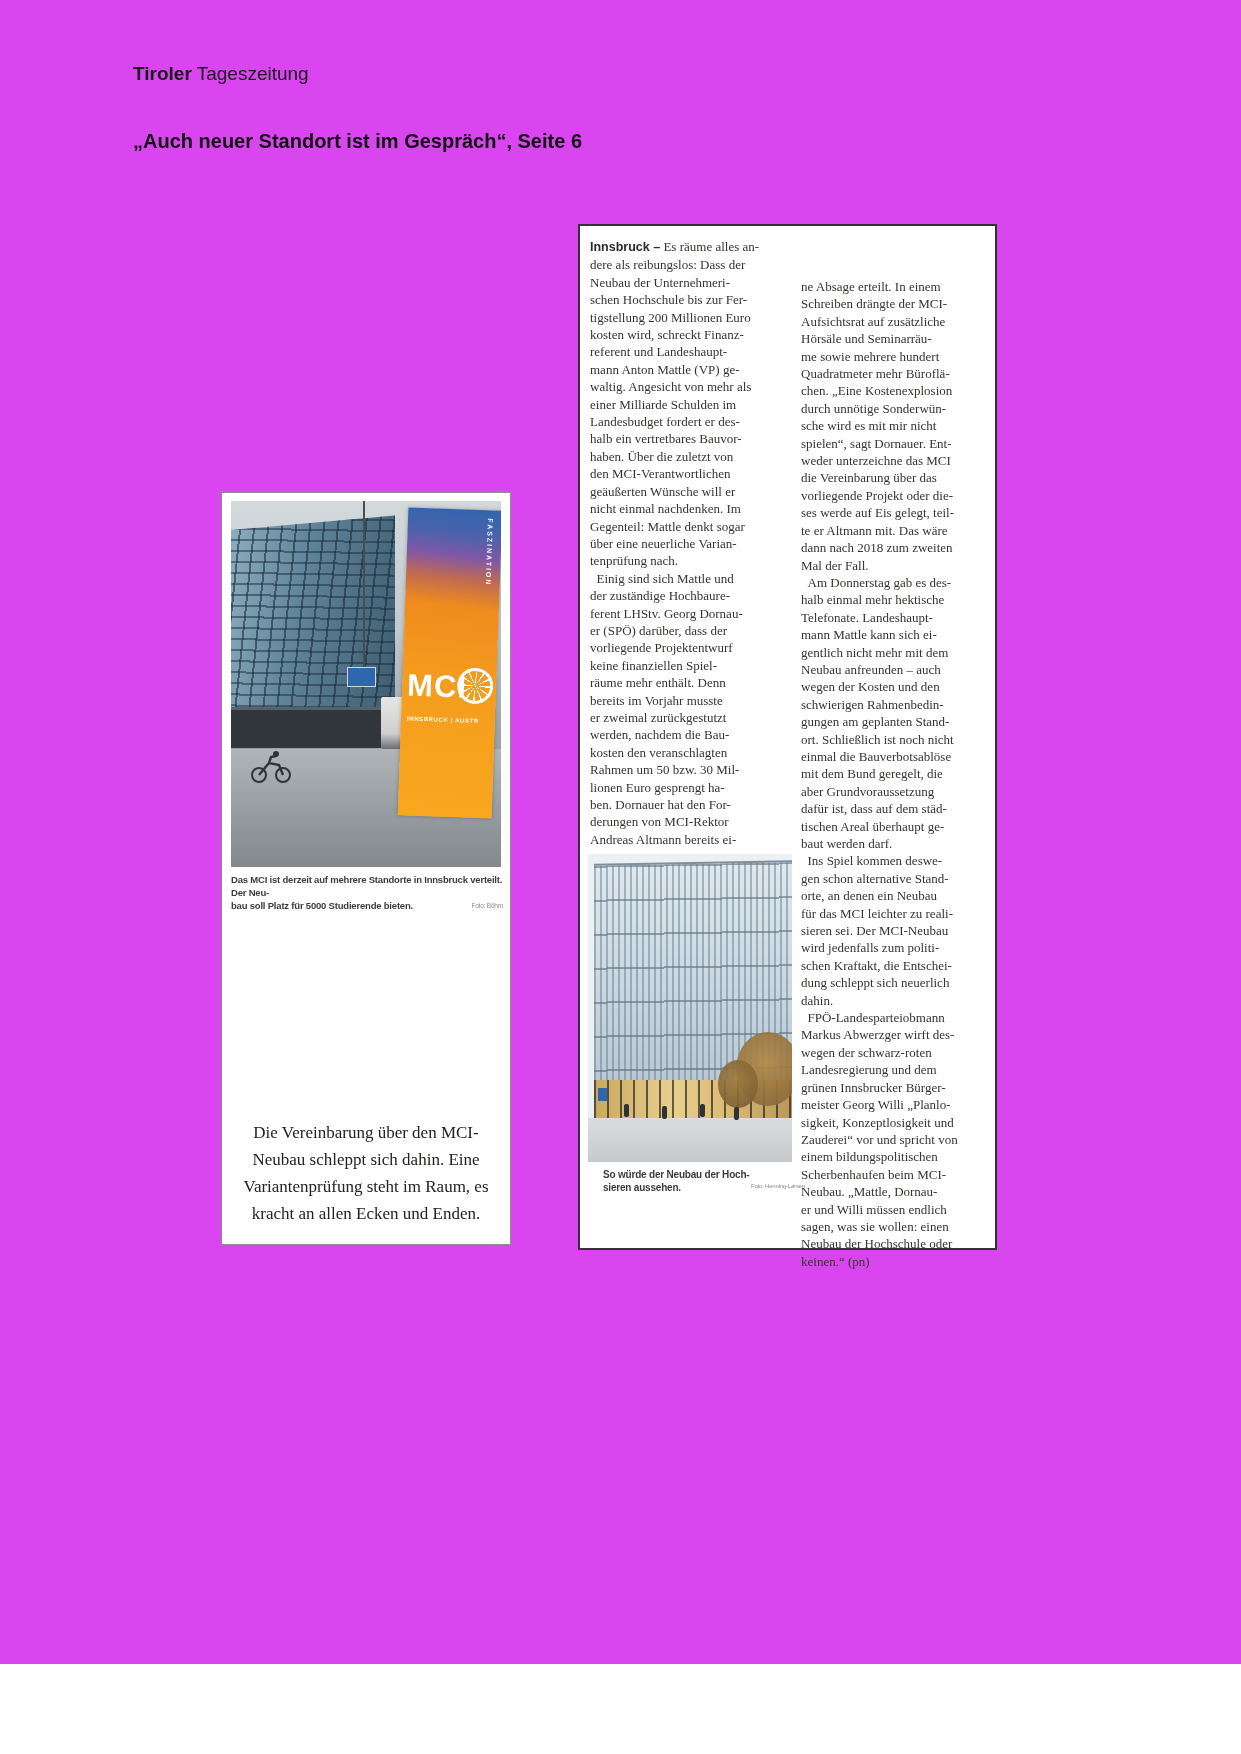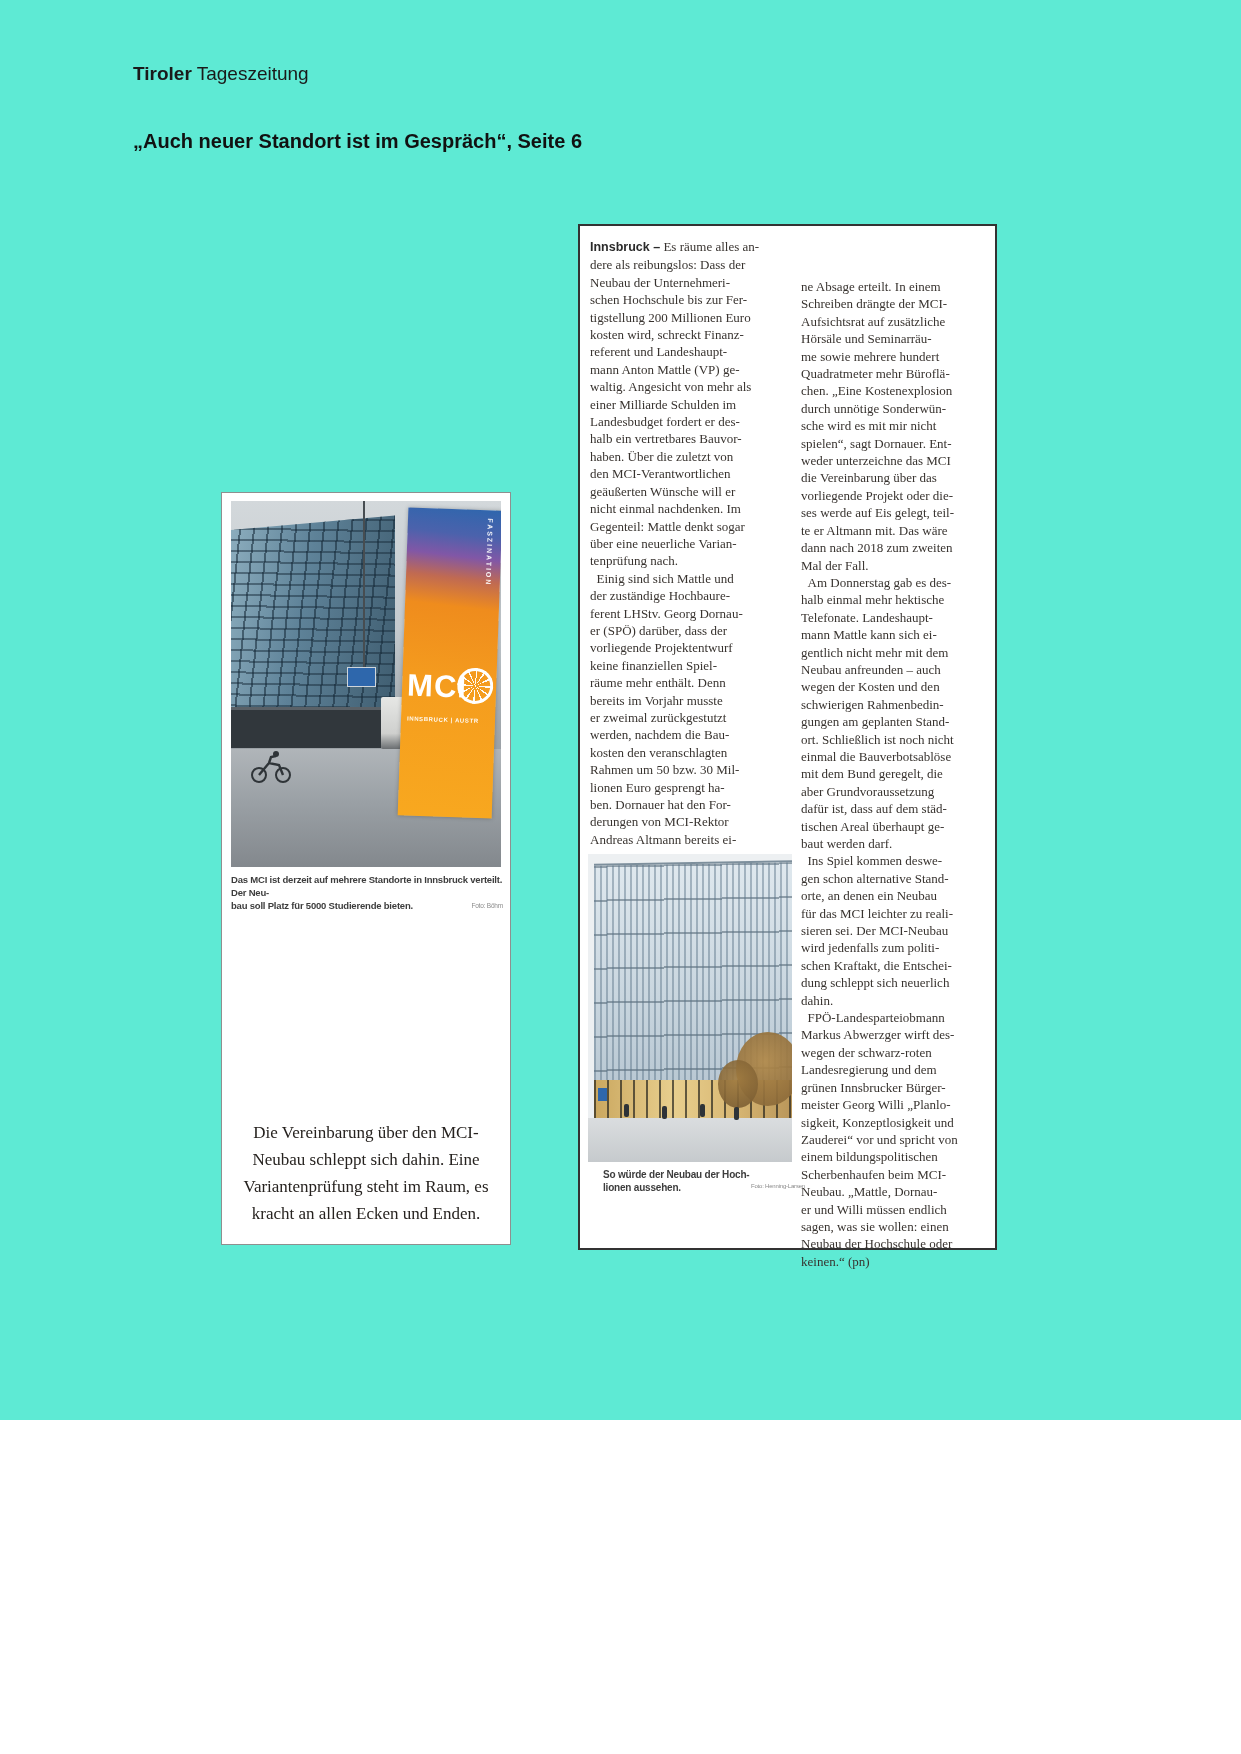--- a/index.html
+++ b/index.html
@@ -1,16 +1,16 @@
 <!DOCTYPE html>
 <html lang="de"><head>
 <meta charset="utf-8">
 <style>
   html,body{margin:0;padding:0;background:#ffffff;}
-  .page{position:relative;width:1241px;height:1420px;background:#5eead4;overflow:hidden;
+  .page{position:relative;width:1241px;height:1664px;background:#d946ef;overflow:hidden;
         font-family:"Liberation Sans",sans-serif;color:#111;}
 
   
   .masthead{position:absolute;left:133px;top:63px;font-size:19px;color:#1a1a1a;}
   .masthead .bold{font-weight:700;}
   .doc-title{position:absolute;left:133px;top:130px;font-size:20px;font-weight:700;color:#111;}
 
   
   .left-block{position:absolute;left:221px;top:492px;width:290px;height:753px;
               border:1px solid #8f8f8f;background:#fff;box-sizing:border-box;}
@@ -184,21 +184,21 @@
       <div class="p2-tree2"></div>
       <div class="p2-person" style="left:36px;top:250px;"></div>
       <div class="p2-person" style="left:74px;top:252px;"></div>
       <div class="p2-person" style="left:112px;top:250px;"></div>
       <div class="p2-person" style="left:146px;top:253px;"></div>
       <div class="p2-sign"></div>
     </div>
 
     <div class="photo2-caption">
       <div>So würde der Neubau der Hoch-</div>
-      <div>lionen aussehen.</div>
+      <div>sieren aussehen.</div>
       <span class="photo2-credit">Foto: Henning-Larsen</span>
     </div>
 
     <div class="col col2">ne Absage erteilt. In einem
 Schreiben drängte der MCI-
 Aufsichtsrat auf zusätzliche
 Hörsäle und Seminarräu-
 me sowie mehrere hundert
 Quadratmeter mehr Büroflä-
 chen. „Eine Kostenexplosion

